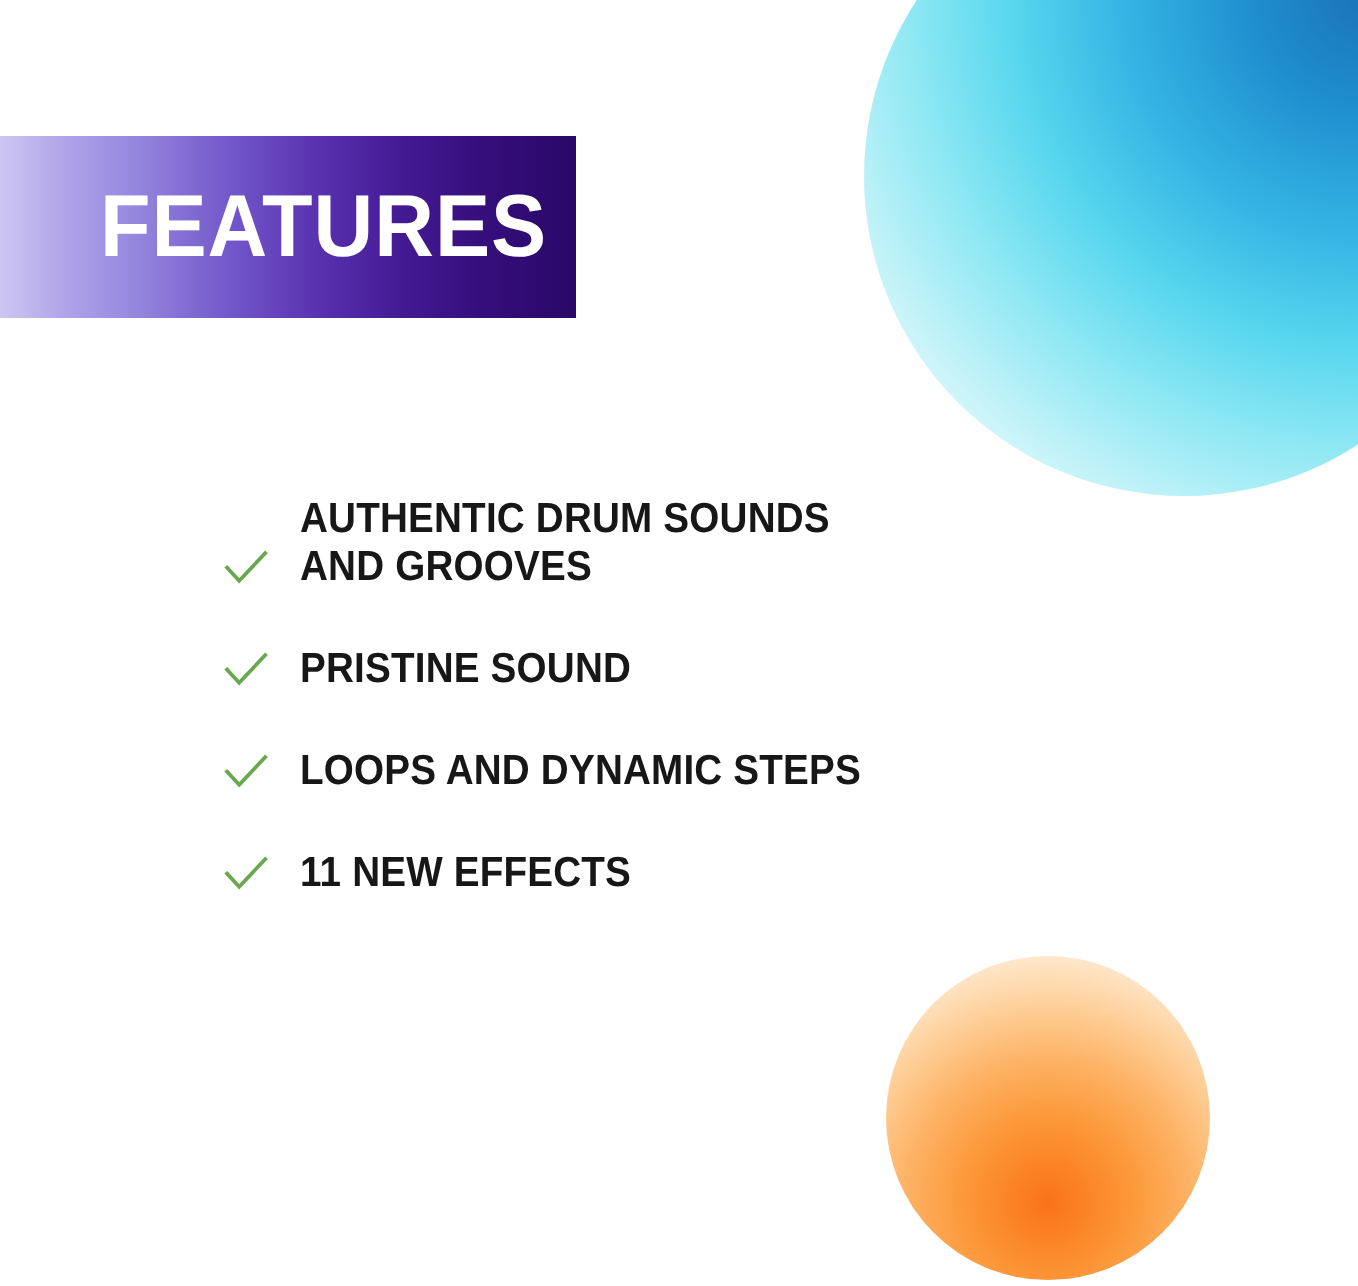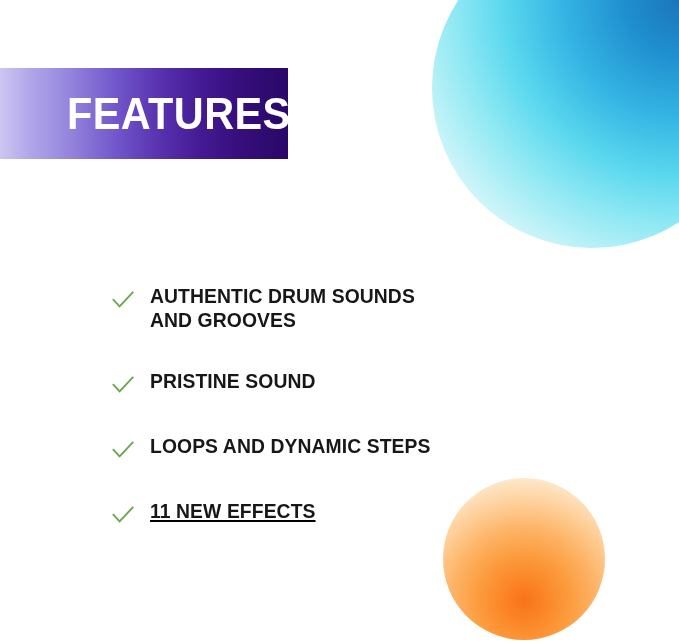--- a/index.html
+++ b/index.html
@@ -69,20 +69,21 @@
       #b3a7ea 10%,
       #9485dd 24%,
       #7257cb 40%,
       #5730ae 56%,
       #441a93 70%,
       #370f7e 82%,
       #2d0a6e 94%,
       #2a0869 100%);
     display: flex;
     align-items: center;
+    justify-content: flex-end;
   }
   #features-title {
     margin-left: 67px;
     color: #ffffff;
     font-family: "Liberation Sans", sans-serif;
     font-size: 44px;
     font-weight: bold;
     letter-spacing: 0.5px;
     line-height: 1;
     transform: scaleX(0.94);
@@ -92,27 +93,25 @@
 
   
   #feature-list {
     position: absolute;
     left: 110px;
     top: 248px;
     width: 470px;
   }
   .feature-item {
     display: flex;
-    align-items: flex-start;
+    align-items: flex-end;
     margin-bottom: 22px;
-    margin-top: 36px;
   }
   .feature-item:last-child {
     margin-bottom: 0;
-    text-decoration: underline;
   }
   .check-icon {
     flex: 0 0 auto;
     width: 26px;
     height: 26px;
     margin-top: 3px;
     margin-right: 14px;
   }
   .check-icon svg {
     display: block;

